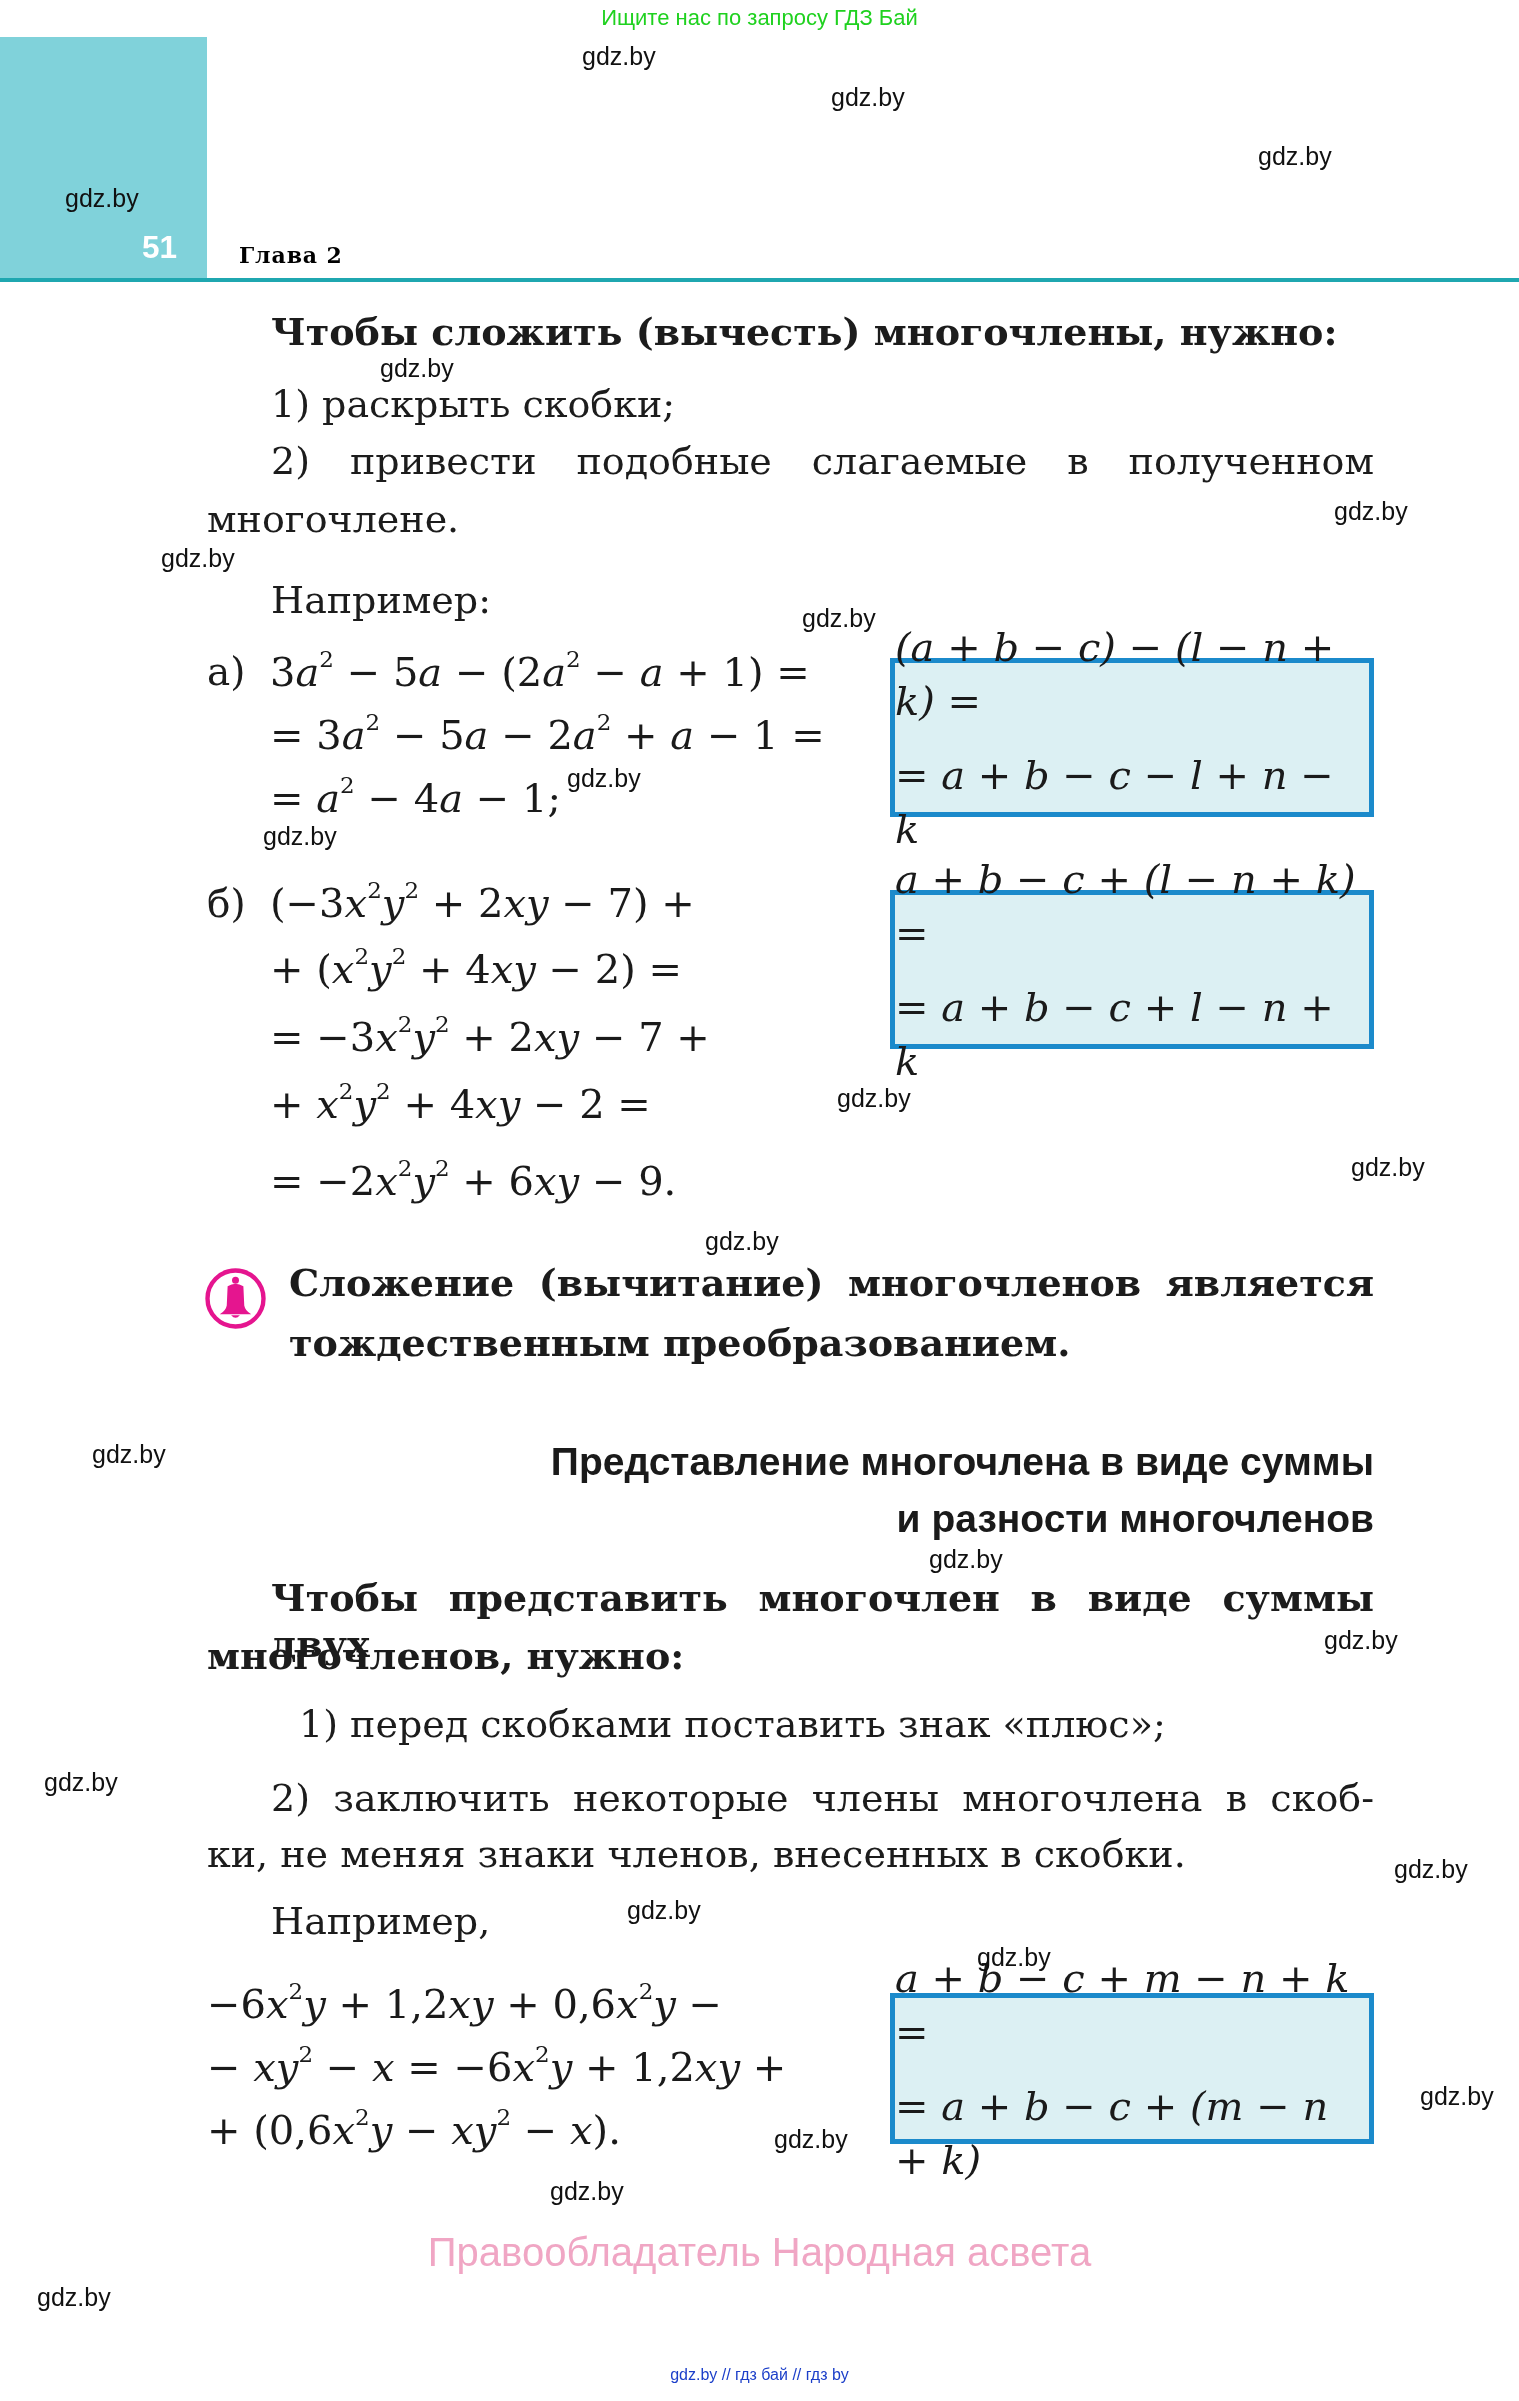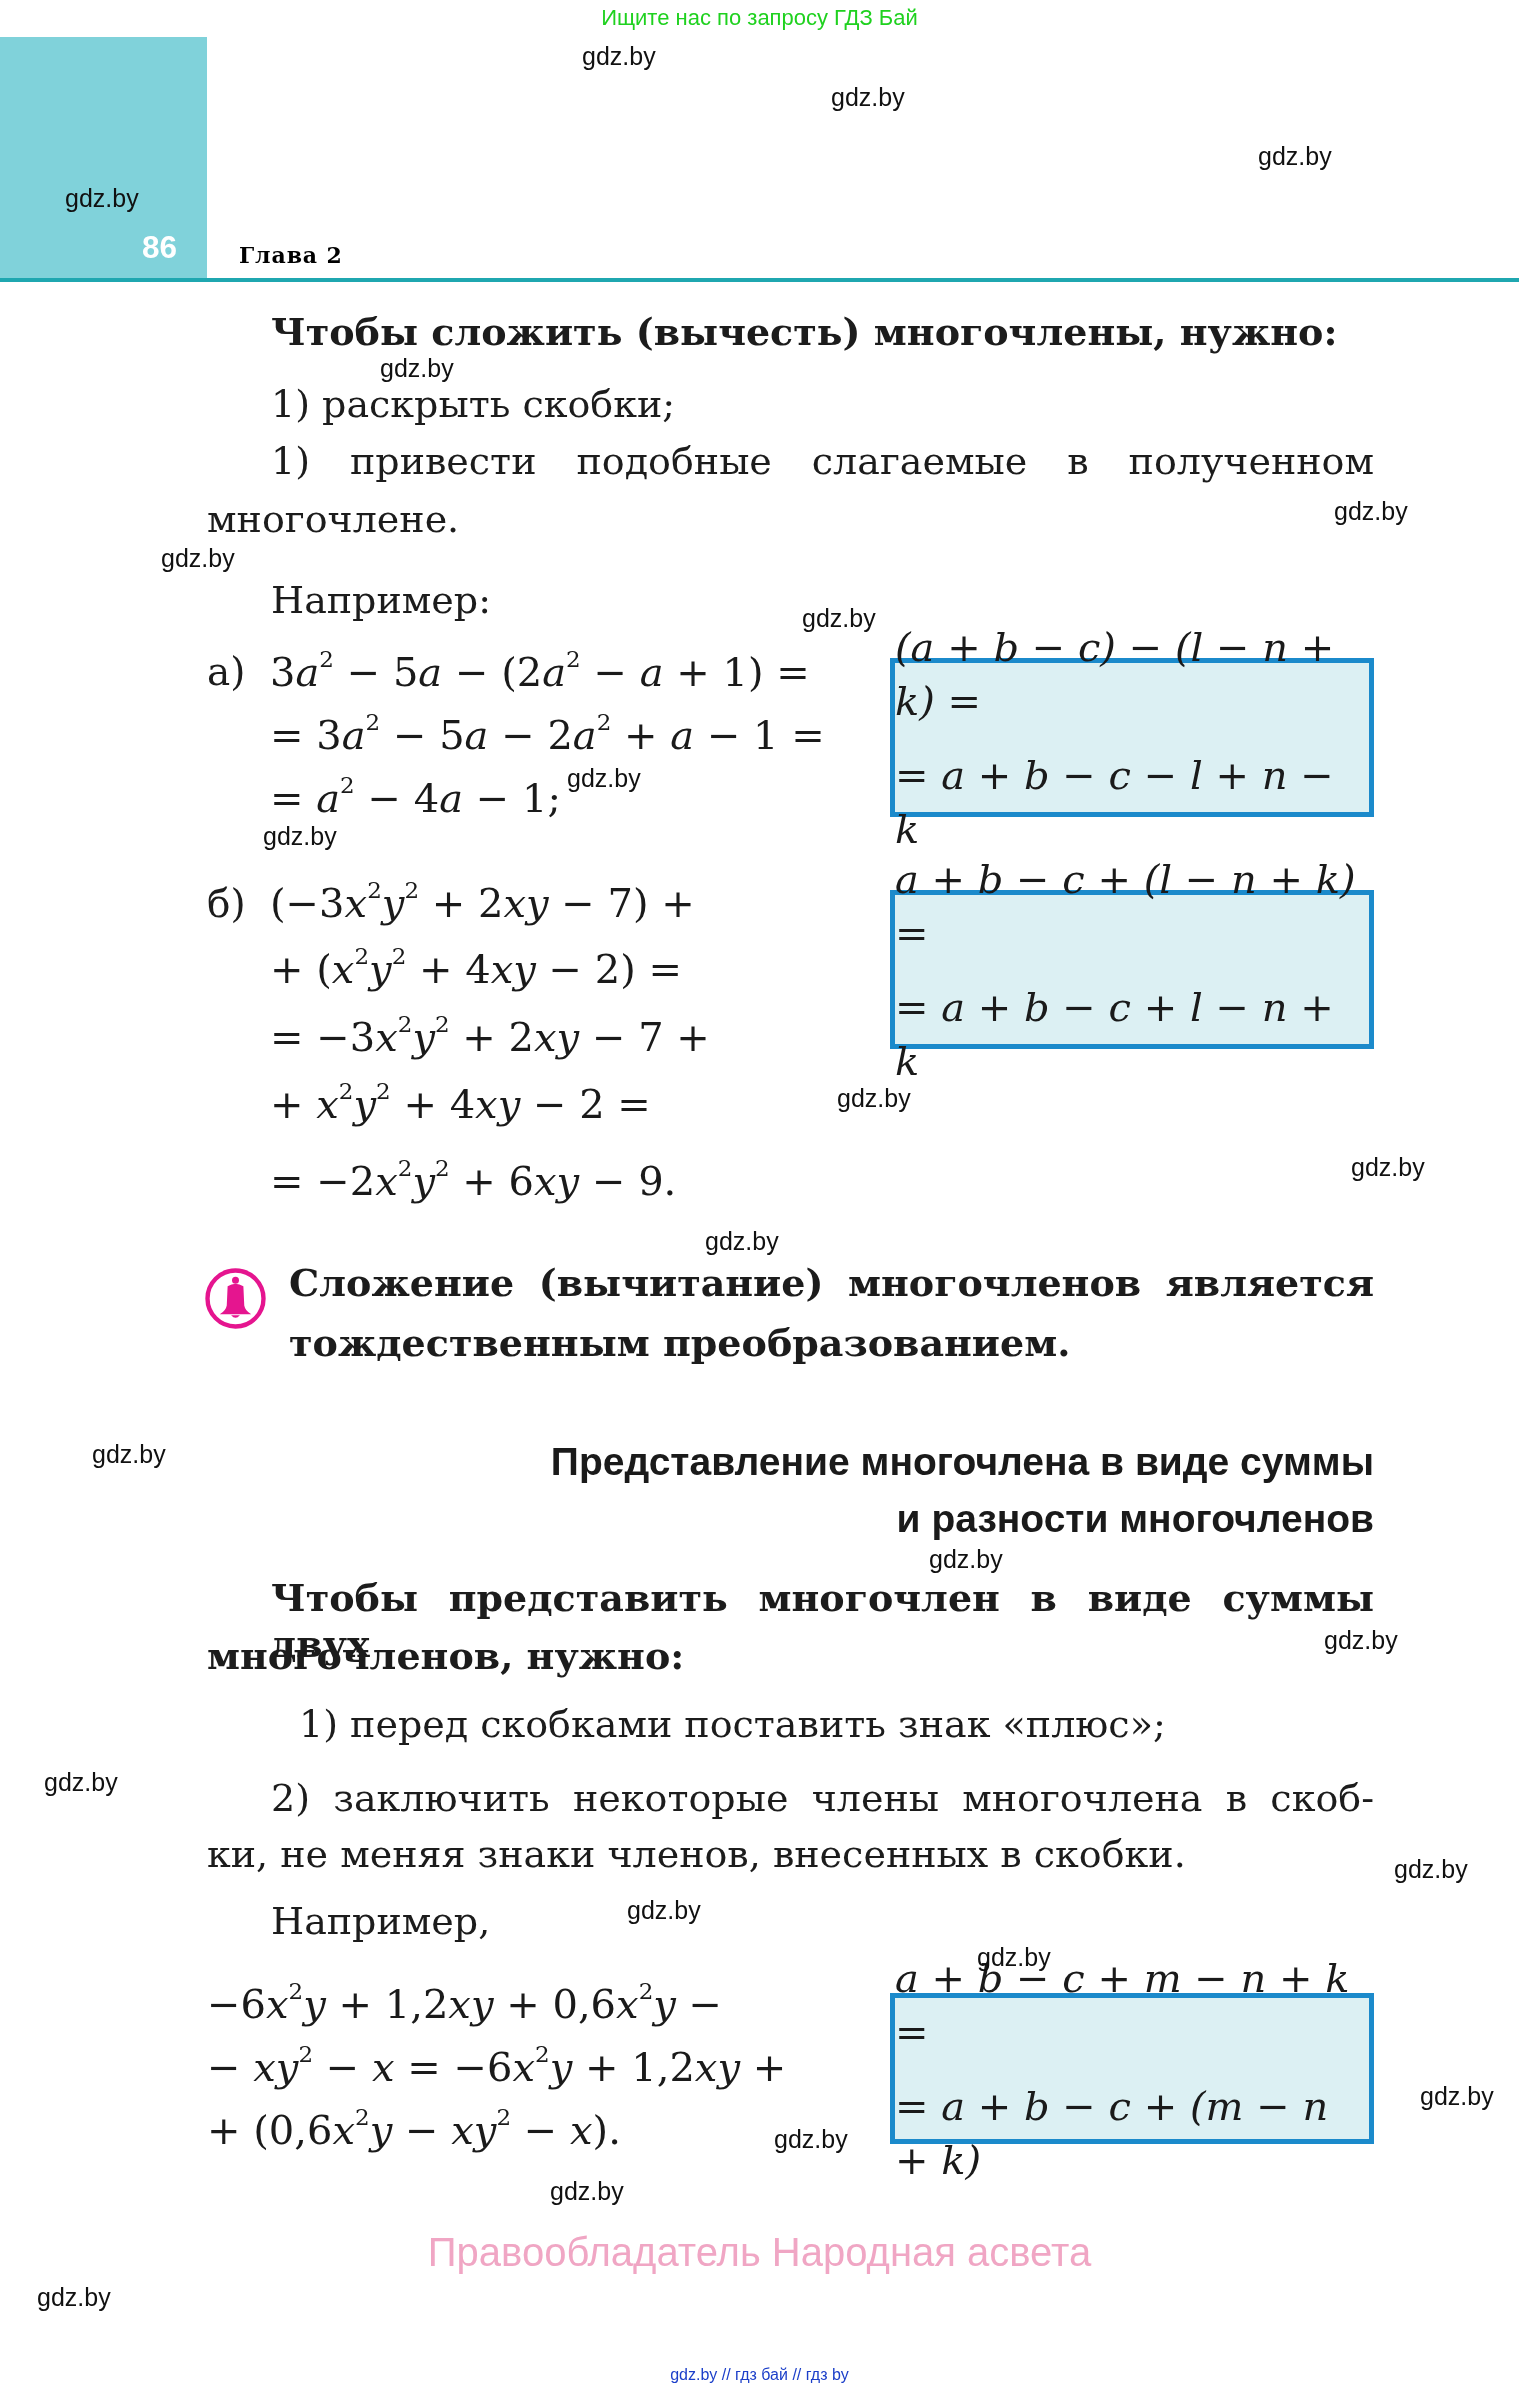--- a/index.html
+++ b/index.html
@@ -57,26 +57,26 @@
     font-family:"Liberation Sans", sans-serif; font-size:16px; color:#1c3fc9;
   }
 </style>
 </head>
 <body>
 
 <div class="top-banner">Ищите нас по запросу ГДЗ Бай</div>
 
 <div class="teal-block"></div>
 <div class="teal-rule"></div>
-<div class="page-num">86</div>
+<div class="page-num">51</div>
 <div class="chapter">Глава 2</div>
 
 <div class="txt bold" style="left:271px; top:309px;">Чтобы сложить (вычесть) многочлены, нужно:</div>
 <div class="txt" style="left:271px; top:382px;">1) раскрыть скобки;</div>
-<div class="txt just" style="left:271px; top:439px; width:1103px;">1) привести подобные слагаемые в полученном</div>
+<div class="txt just" style="left:271px; top:439px; width:1103px;">2) привести подобные слагаемые в полученном</div>
 <div class="txt" style="left:207px; top:497px;">многочлене.</div>
 <div class="txt" style="left:271px; top:578px;">Например:</div>
 
 <div class="label" style="left:207px; top:649px;">а)</div>
 <div class="math" style="left:270px; top:648px;">
   3<i>a</i><sup>2</sup> − 5<i>a</i> − (2<i>a</i><sup>2</sup> − <i>a</i> + 1) =
 </div>
 <div class="math" style="left:270px; top:711px;">
   = 3<i>a</i><sup>2</sup> − 5<i>a</i> − 2<i>a</i><sup>2</sup> + <i>a</i> − 1 =
 </div>

